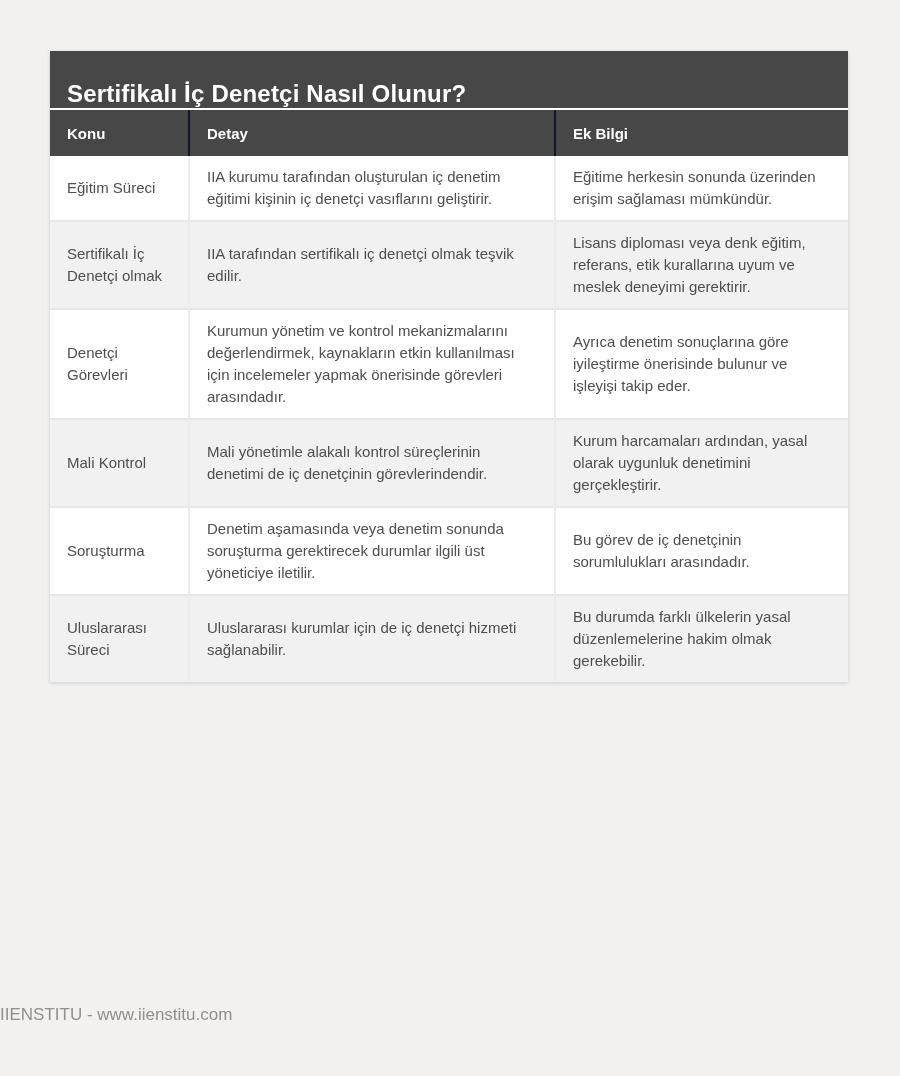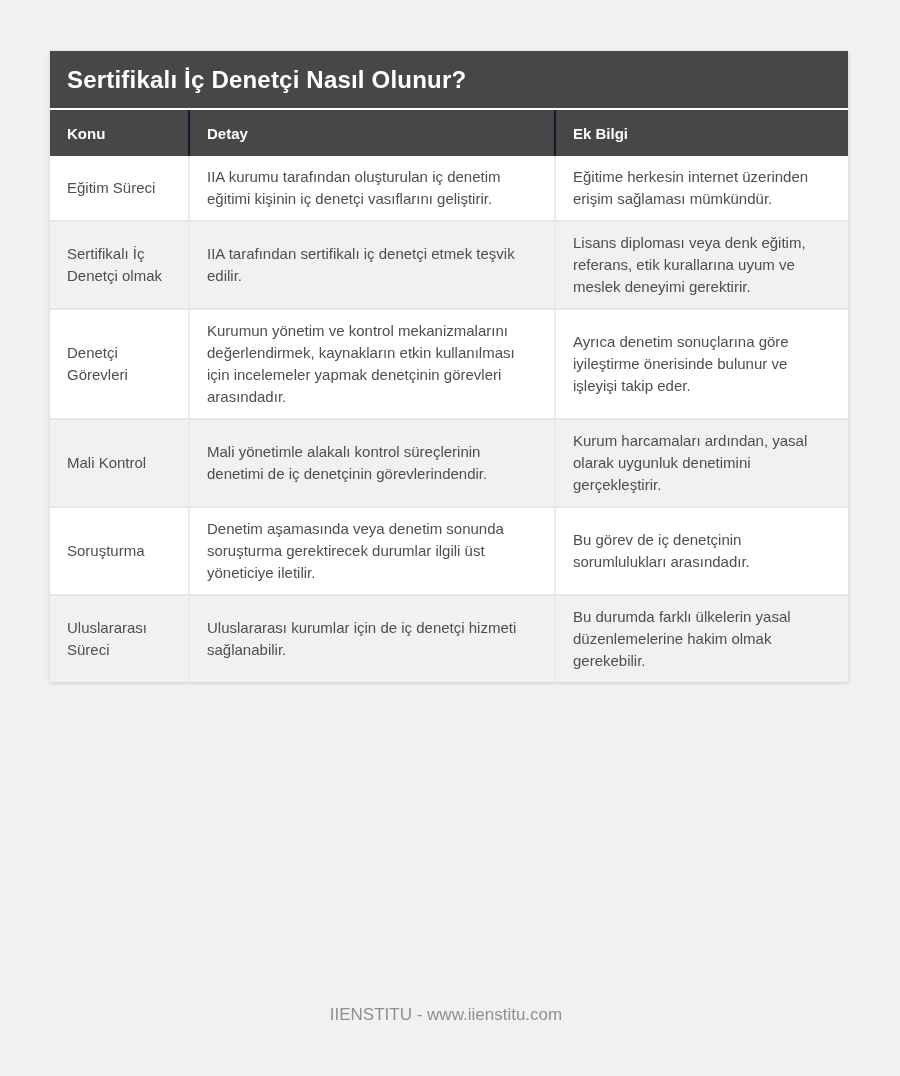--- a/index.html
+++ b/index.html
@@ -24,21 +24,21 @@
     position:absolute;
     left:50px;top:51px;
     width:798px;
     background:#ffffff;
     box-shadow:0 1px 4px rgba(0,0,0,0.15);
   }
   .title-bar{
     background:var(--dark);
     height:57px;
     display:flex;
-    align-items:center;
+    align-items:flex-end;
     padding:0 17px;
     margin-bottom:2px;
   }
   .title-bar h1{
     margin:0;
     color:#ffffff;
     font-size:24px;
     font-weight:bold;
     letter-spacing:0.2px;
   }
@@ -71,21 +71,21 @@
     word-wrap:break-word;
   }
   td + td{border-left:2px solid var(--border-v);}
   tbody tr + tr td{border-top:2px solid var(--border-h);}
   tbody tr:nth-child(odd){background:#ffffff;}
   tbody tr:nth-child(even){background:var(--row-alt);}
   .footer{
     position:absolute;
     left:0;right:8px;
     top:1004px;
-    text-align:center;
+    text-align:left;
     color:var(--footer-text);
     font-size:17px;
     line-height:22px;
   }
 </style>
 </head>
 <body>
 
 <div class="card">
   <div class="title-bar">
@@ -102,30 +102,30 @@
       <tr>
         <th>Konu</th>
         <th>Detay</th>
         <th>Ek Bilgi</th>
       </tr>
     </thead>
     <tbody>
       <tr>
         <td>Eğitim Süreci</td>
         <td>IIA kurumu tarafından oluşturulan iç denetim eğitimi kişinin iç denetçi vasıflarını geliştirir.</td>
-        <td>Eğitime herkesin internet üzerinden erişim sağlaması mümkündür.</td>
+        <td>Eğitime herkesin sonunda üzerinden erişim sağlaması mümkündür.</td>
       </tr>
       <tr>
         <td>Sertifikalı İç Denetçi olmak</td>
-        <td>IIA tarafından sertifikalı iç denetçi etmek teşvik edilir.</td>
+        <td>IIA tarafından sertifikalı iç denetçi olmak teşvik edilir.</td>
         <td>Lisans diploması veya denk eğitim, referans, etik kurallarına uyum ve meslek deneyimi gerektirir.</td>
       </tr>
       <tr>
         <td>Denetçi Görevleri</td>
-        <td>Kurumun yönetim ve kontrol mekanizmalarını değerlendirmek, kaynakların etkin kullanılması için incelemeler yapmak denetçinin görevleri arasındadır.</td>
+        <td>Kurumun yönetim ve kontrol mekanizmalarını değerlendirmek, kaynakların etkin kullanılması için incelemeler yapmak önerisinde görevleri arasındadır.</td>
         <td>Ayrıca denetim sonuçlarına göre iyileştirme önerisinde bulunur ve işleyişi takip eder.</td>
       </tr>
       <tr>
         <td>Mali Kontrol</td>
         <td>Mali yönetimle alakalı kontrol süreçlerinin denetimi de iç denetçinin görevlerindendir.</td>
         <td>Kurum harcamaları ardından, yasal olarak uygunluk denetimini gerçekleştirir.</td>
       </tr>
       <tr>
         <td>Soruşturma</td>
         <td>Denetim aşamasında veya denetim sonunda soruşturma gerektirecek durumlar ilgili üst yöneticiye iletilir.</td>

